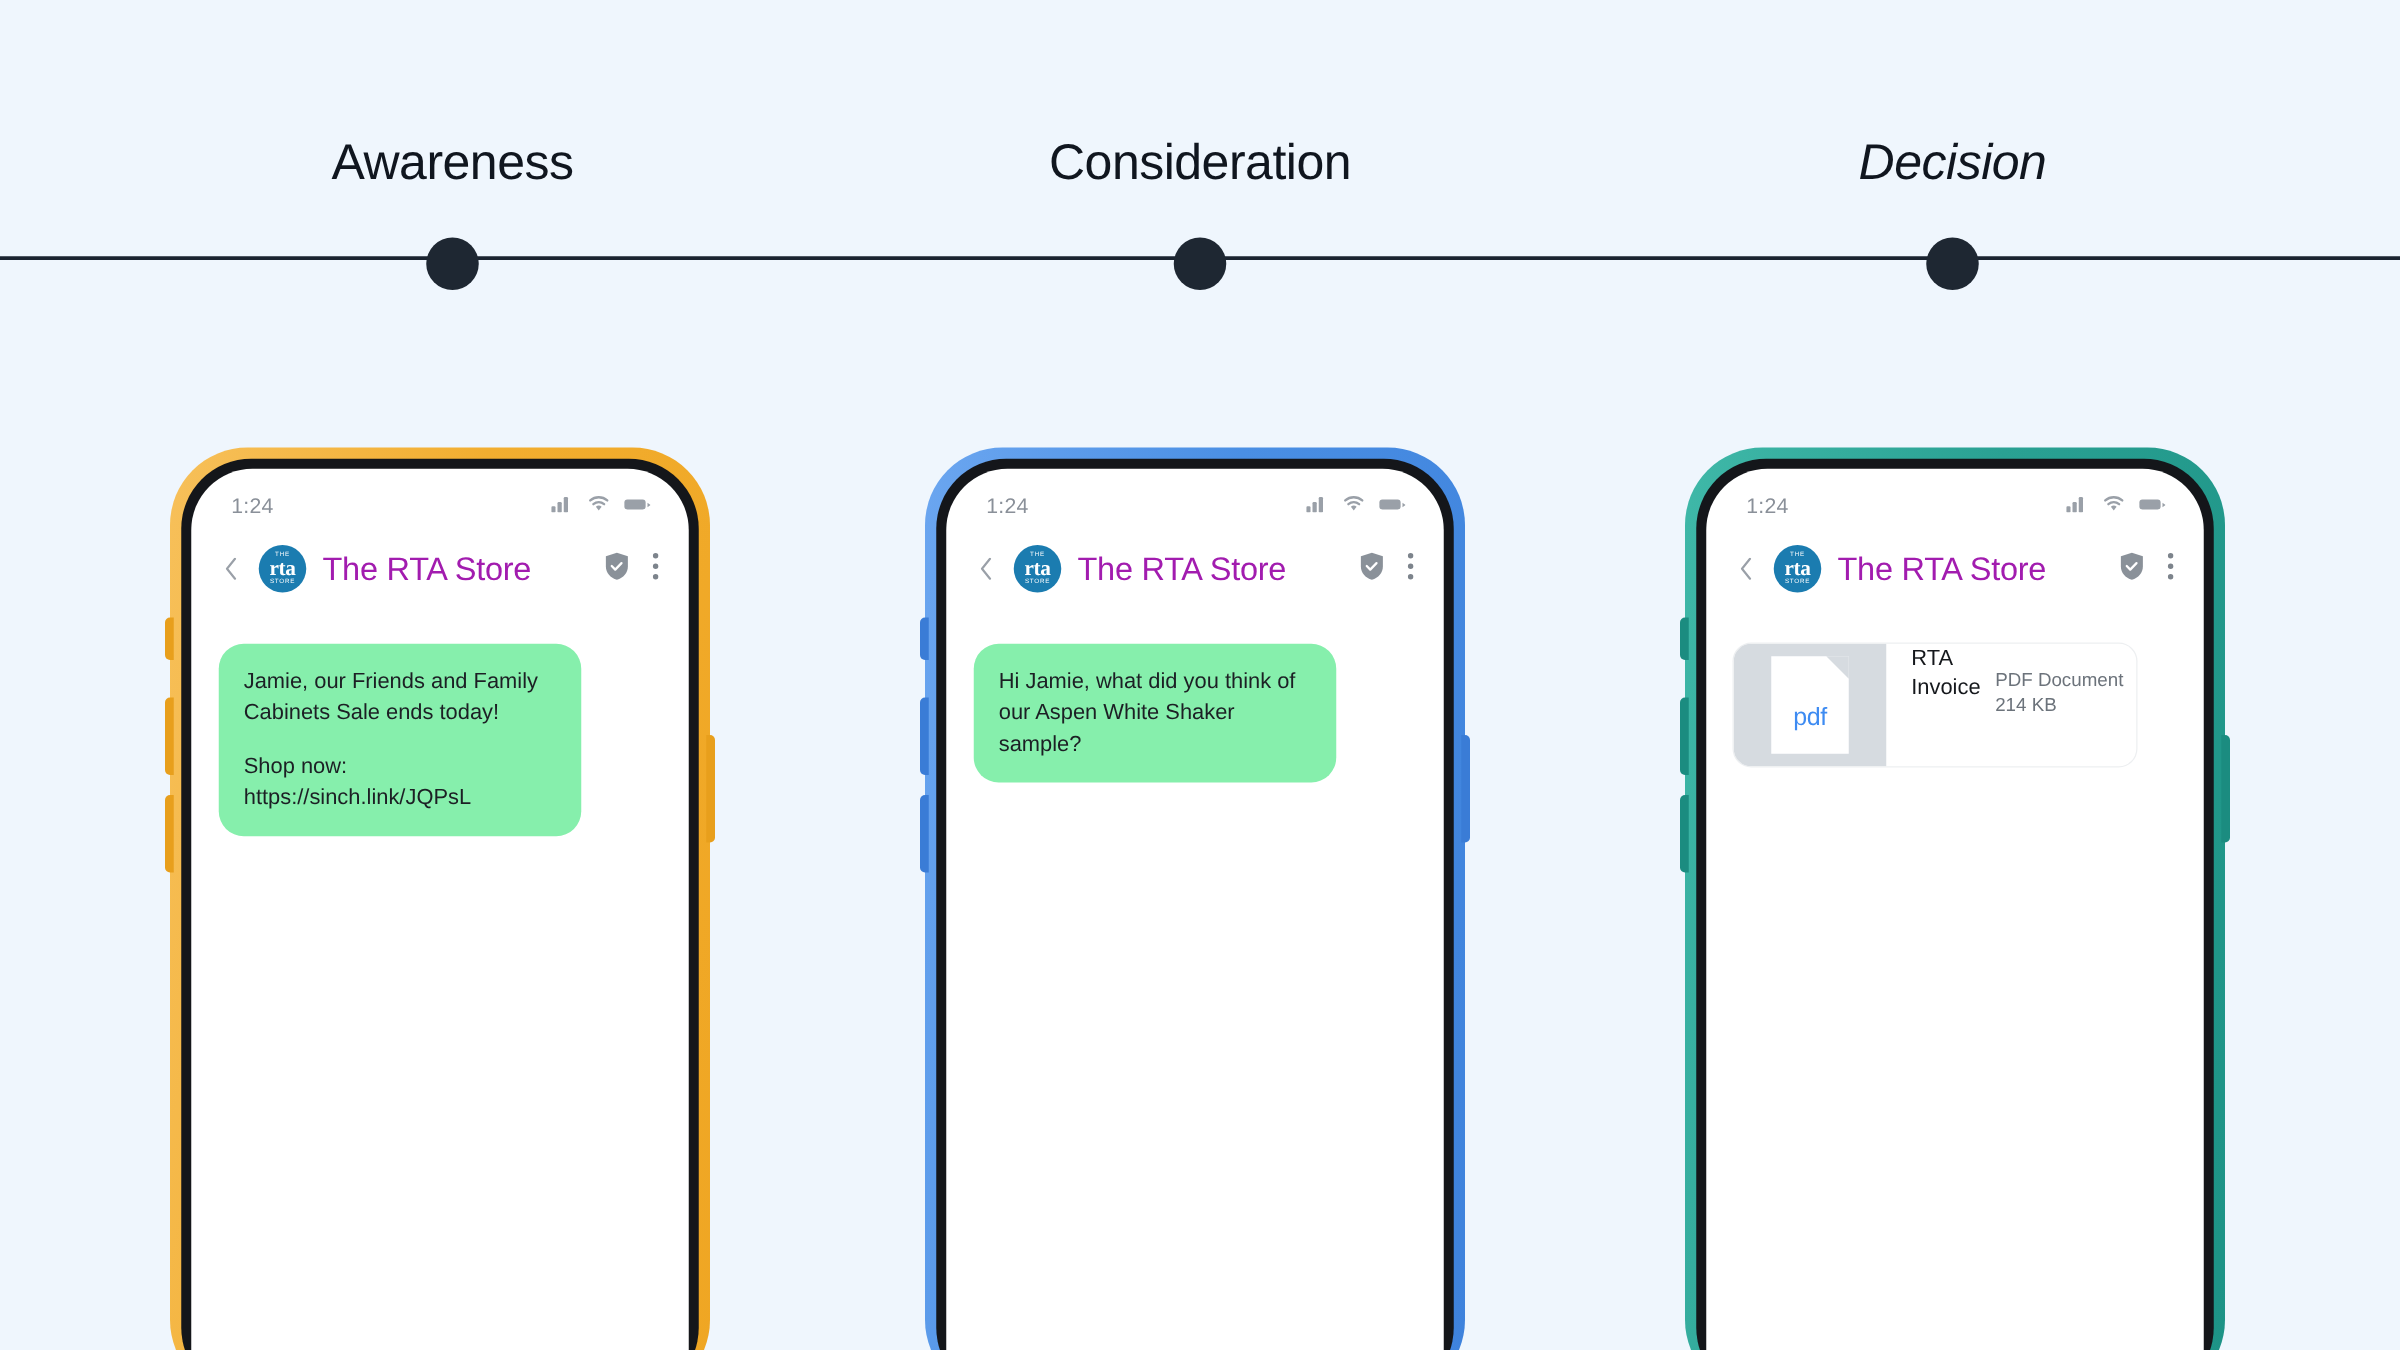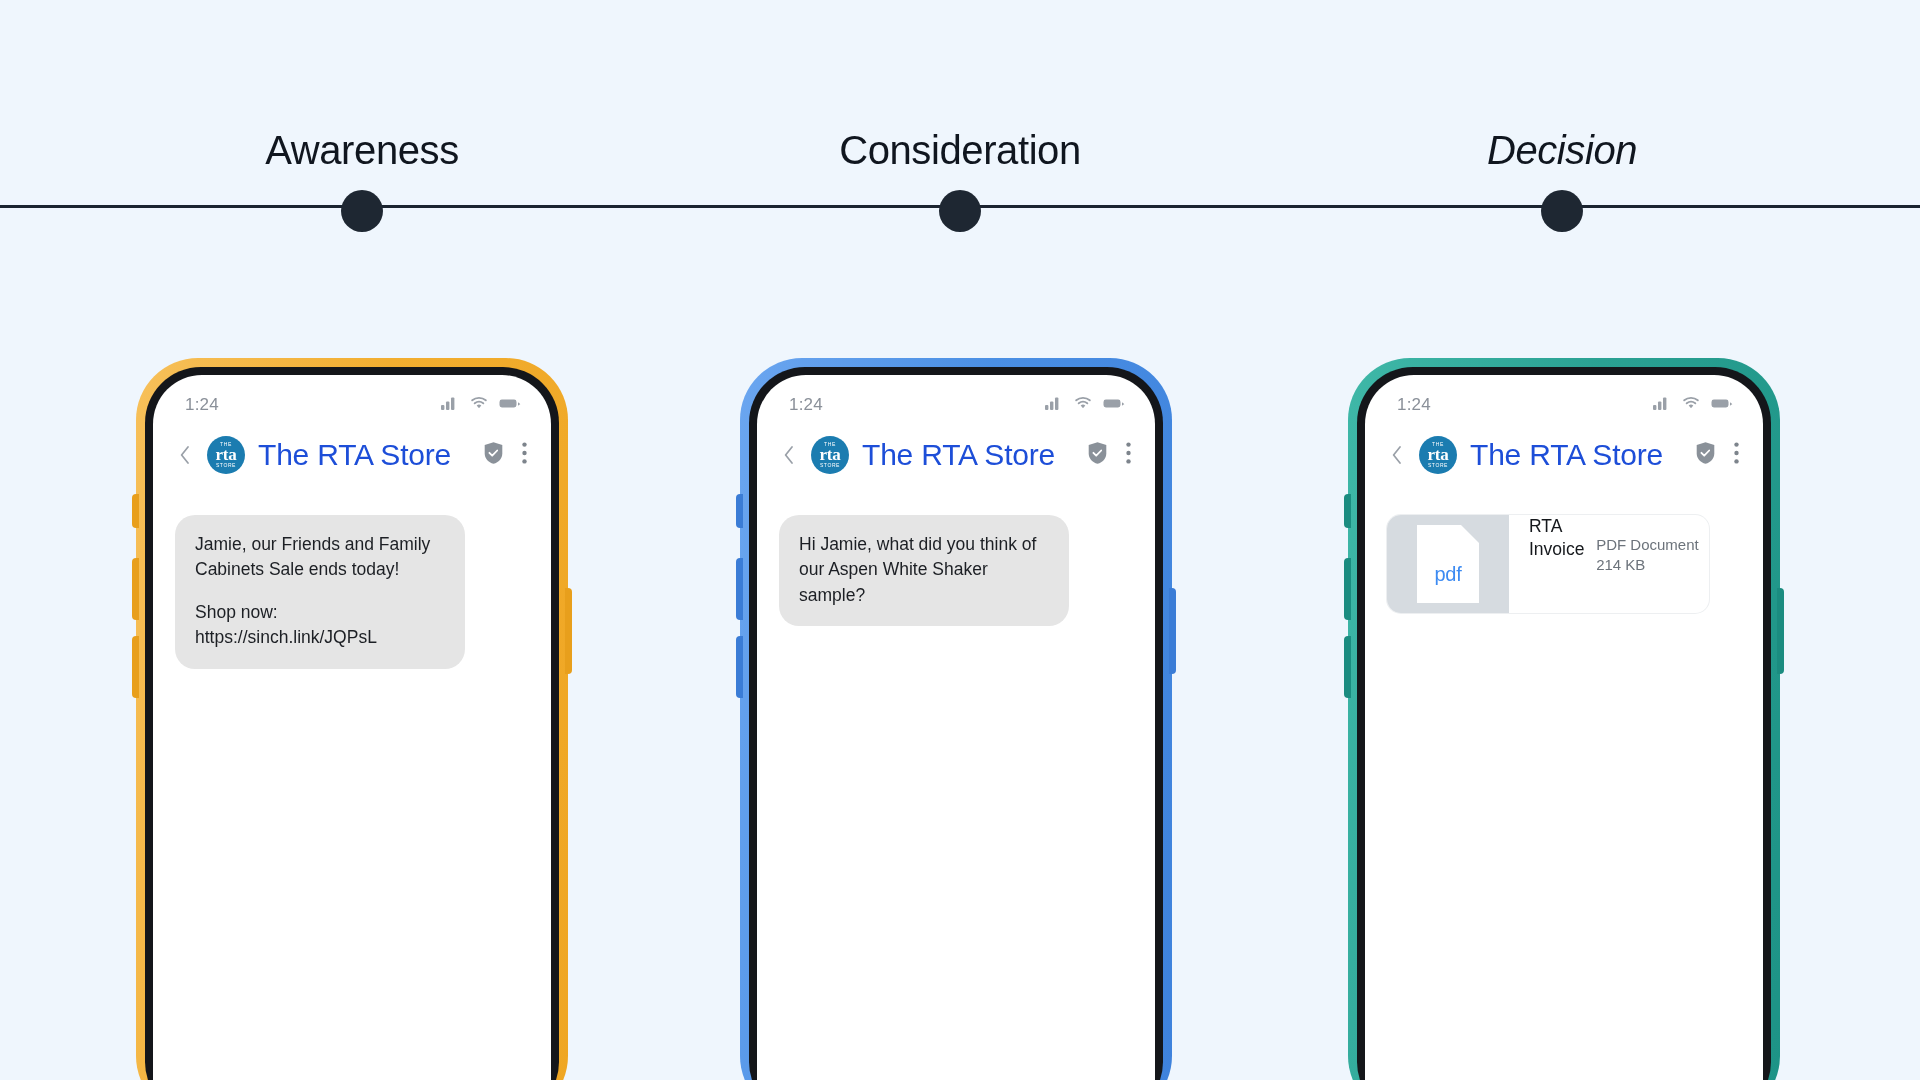--- a/index.html
+++ b/index.html
@@ -33,21 +33,20 @@
     text-align: center;
   }
 
   .stage-label {
     font-size: 40px;
     font-weight: 400;
     color: #10161F;
     letter-spacing: -0.4px;
     line-height: 1;
     white-space: nowrap;
-    margin-top: 20px;
   }
 
   .stage-dot {
     position: absolute;
     top: 80px;
     left: 50%;
     transform: translateX(-50%);
     width: 42px;
     height: 42px;
     border-radius: 50%;
@@ -167,22 +166,22 @@
     letter-spacing: -0.3px;
   }
   .avatar .a-store {
     font-size: 5px;
     letter-spacing: 0.6px;
     line-height: 1;
     margin-top: 0px;
   }
   .chat-title {
     margin-left: 13px;
-    font-size: 30px;
-    color: #1d4ed8;
+    font-size: 26px;
+    color: #a21caf;
     letter-spacing: -0.2px;
     flex: 1;
     white-space: nowrap;
   }
   .header-icons {
     display: flex;
     align-items: center;
     gap: 18px;
     padding-right: 2px;
   }
@@ -190,21 +189,21 @@
   
   .messages {
     padding: 36px 22px 0 22px;
     display: flex;
     flex-direction: column;
     align-items: flex-start;
     gap: 10px;
   }
 
   .bubble {
-    background: #e5e5e5;
+    background: #86efac;
     border-radius: 20px;
     padding: 17px 20px 18px 20px;
     font-size: 17.5px;
     line-height: 1.45;
     color: #1C1F24;
     max-width: 290px;
   }
   .bubble p + p { margin-top: 17px; }
 
   

